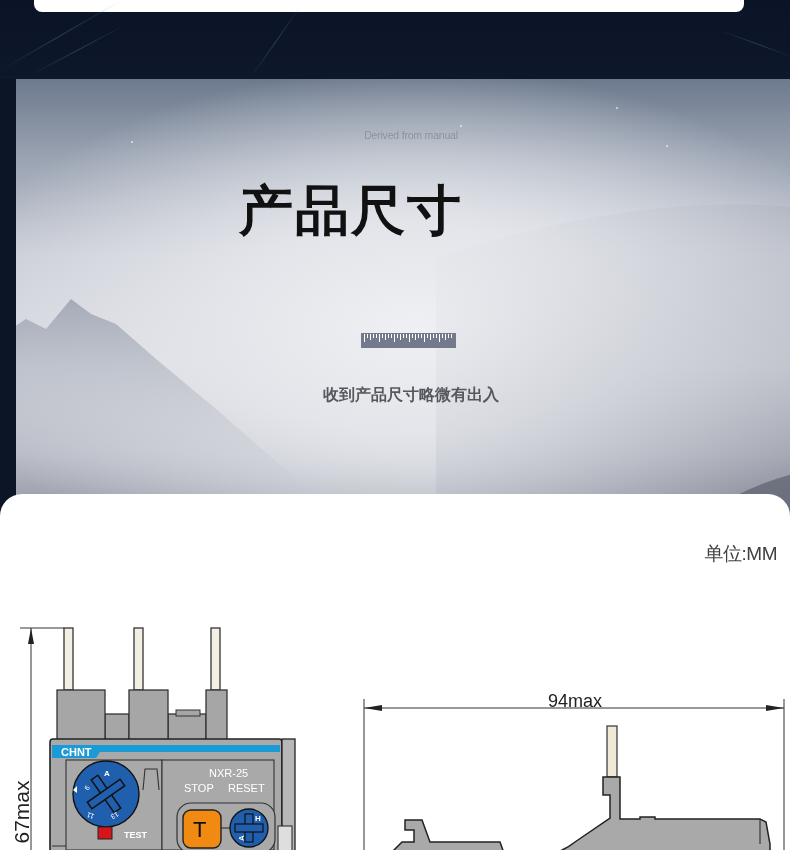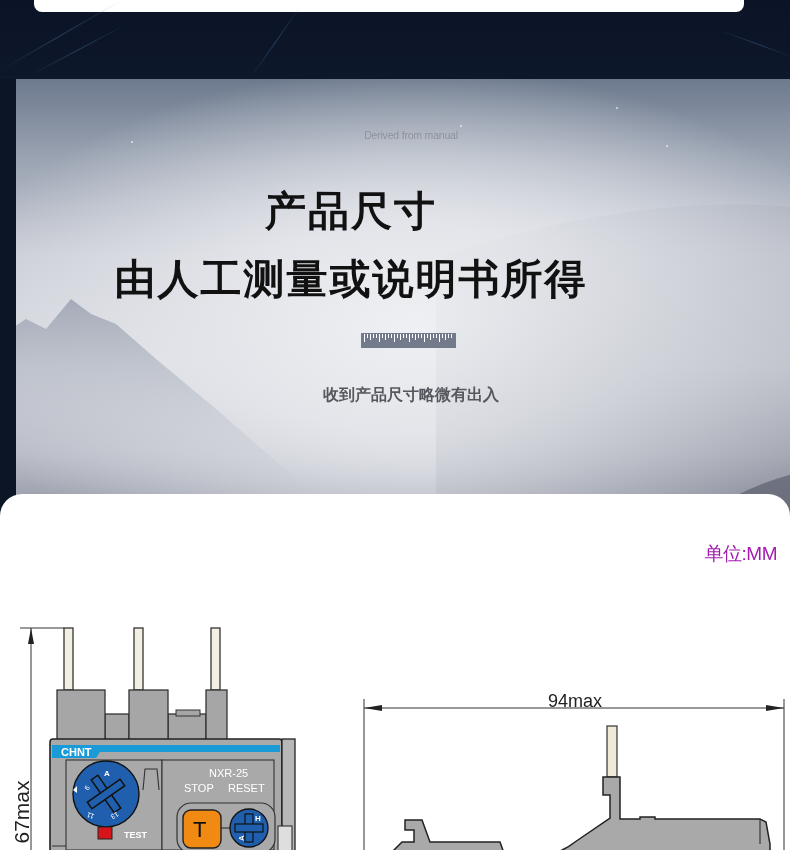--- a/index.html
+++ b/index.html
@@ -39,42 +39,42 @@
     .hero .star { position: absolute; width: 2px; height: 2px; background: rgba(255,255,255,0.7); border-radius: 50%; }
 
     .hero-sub-en {
       position: absolute; left: 0; width: 790px; top: 49px;
       text-align: center; color: #8e939d; font-size: 10.5px; line-height: 15px;
       font-family: "Liberation Sans", sans-serif; letter-spacing: -0.2px;
     }
     .hero-title {
       position: absolute; left: 0; width: 670px; top: 98px;
       text-align: center; color: #111111; font-weight: bold;
-      font-size: 41px; line-height: 68px; letter-spacing: 2px;
+      font-size: 54px; line-height: 68px; letter-spacing: 2px;
       font-family: "DejaVu Sans", sans-serif;
     }
     .ruler {
       position: absolute; left: 345px; top: 254px; width: 95px; height: 15px;
       background: #737a8b;
     }
     .ruler .tick { position: absolute; top: 1px; width: 1px; background: #ffffff; }
     .hero-note {
       position: absolute; left: 0; width: 790px; top: 304px;
       text-align: center; color: #55585e; font-size: 16px; line-height: 23px; font-weight: bold;
       font-family: "DejaVu Sans", sans-serif;
     }
 
     
     .diagram-card {
       position: absolute; left: 0; top: 494px; width: 790px; height: 400px;
       background: #ffffff; border-radius: 22px 22px 0 0;
     }
     .unit-label {
       position: absolute; right: 13px; top: 47px;
-      font-size: 19px; color: #a21caf; font-family: "Liberation Sans", sans-serif;
+      font-size: 19px; color: #404040; font-family: "Liberation Sans", sans-serif;
       letter-spacing: -0.5px;
     }
     .dim-label-v {
       position: absolute; left: -18px; top: 306px; transform: rotate(-90deg);
       transform-origin: center; font-size: 21px; color: #222;
       font-family: "Liberation Sans", sans-serif; width: 80px; text-align: center;
     }
     .dim-label-h {
       position: absolute; left: 520px; top: 197px; width: 110px; text-align: center;
       font-size: 18px; color: #222; font-family: "Liberation Sans", sans-serif;
@@ -117,21 +117,20 @@
   <div class="star" style="left:600px;top:28px;"></div>
   <div class="star" style="left:650px;top:66px;"></div>
   <div class="star" style="left:115px;top:62px;"></div>
 
   <div class="hero-sub-en">
     <div>Derived from manual</div>
   </div>
 
   <h1 class="hero-title">
     <div>产品尺寸</div>
-    <div>由人工测量或说明书所得</div>
   </h1>
 
   <div class="ruler" id="ruler">
       <div class="tick" style="left: 3px; height: 8px;"></div>
       <div class="tick" style="left: 6px; height: 4px;"></div>
       <div class="tick" style="left: 9px; height: 6px;"></div>
       <div class="tick" style="left: 12px; height: 4px;"></div>
       <div class="tick" style="left: 15px; height: 4px;"></div>
       <div class="tick" style="left: 18px; height: 8px;"></div>
       <div class="tick" style="left: 21px; height: 4px;"></div>

